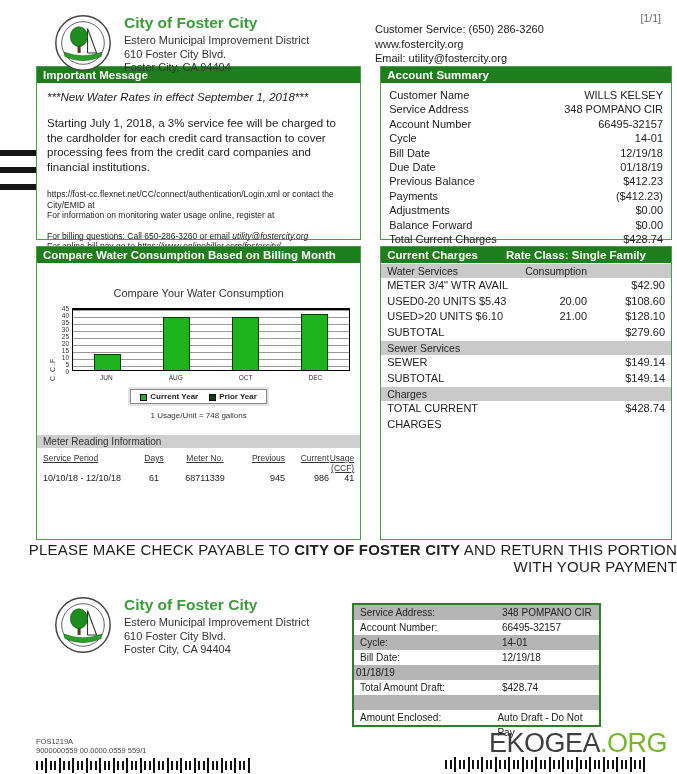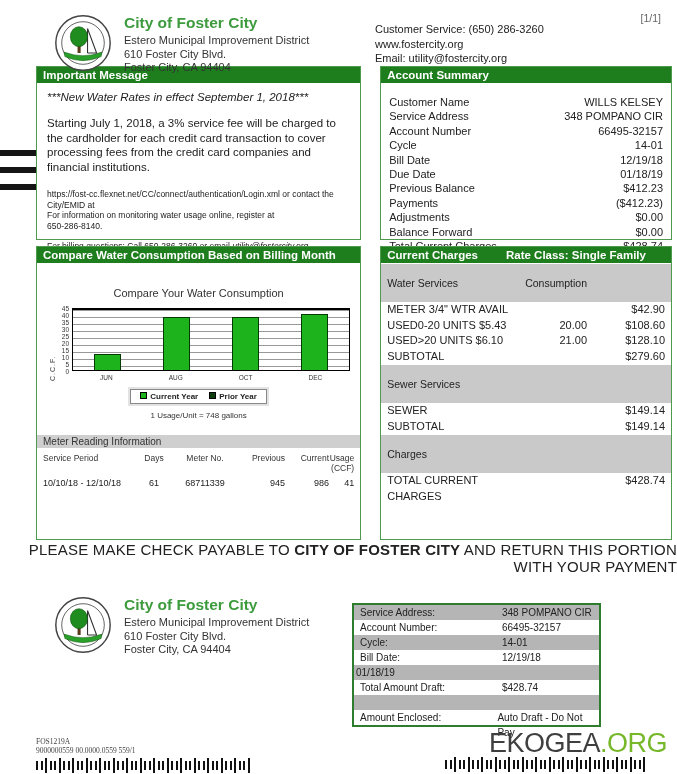--- a/index.html
+++ b/index.html
@@ -36,68 +36,68 @@
 
   
   .im-body{padding:8px 10px}
   .rates{font-style:italic;font-size:11.5px;margin-bottom:13px;color:#222}
   .fee{font-size:11.5px;line-height:14.5px;margin-bottom:15px;color:#222}
   .small{font-size:8.5px;line-height:10.5px;color:#222}
   .small .it{font-style:italic}
   .sm2{margin-top:10px}
 
   
-  .as-body{padding:12px 8px 0 8px}
+  .as-body{padding:5px 8px 0 8px}
   .as-row{display:flex;justify-content:space-between;font-size:11px;line-height:14.4px}
   .as-row.bold{font-weight:bold}
 
   
   .chart-title{text-align:center;font-size:11px;color:#333;margin-top:24px}
   .chart-wrap{display:flex;margin:9px 10px 0 12px}
   .ylabel{writing-mode:vertical-rl;transform:rotate(180deg);font-size:7px;color:#444;display:flex;align-items:center;letter-spacing:1px}
   .yticks{display:flex;flex-direction:column;justify-content:space-between;font-size:6.5px;color:#333;text-align:right;width:16px;padding-right:3px;height:69px;margin-top:-3px}
   .plot-col{flex:1}
   .plot{position:relative;height:63px;border:1px solid #000;border-top:2px solid #000;
         background:repeating-linear-gradient(to bottom,#999 0 1px,transparent 1px 7px)}
   .bars{position:absolute;inset:0;display:flex;align-items:flex-end;justify-content:space-around}
   .bar{width:27px;background:var(--bar_green);border:1px solid #053a05;border-bottom:none}
   .xlabels{display:flex;justify-content:space-around;font-size:6.5px;color:#333;margin-top:3px}
   .legend{margin:8px auto 0;width:fit-content;border:1px solid #888;box-shadow:0 0 0 2px #e3e3e3;padding:2px 9px;display:flex;gap:11px;font-size:8px;font-weight:bold;color:#222;align-items:center}
-  .legend .item{display:flex;align-items:flex-start}
+  .legend .item{display:flex;align-items:flex-end}
   .sq{width:7px;height:7px;display:inline-block;margin-right:3px;border:1px solid #000}
   .sq.cur{background:var(--bar_green)}
   .sq.prior{background:var(--prior_green)}
   .unit-note{text-align:center;font-size:8px;color:#333;margin-top:7px}
 
   
   .meter-bar{background:#cfcfcf;font-size:10px;color:#333;padding:1px 6px;margin-top:15px}
   .meter-table{padding:5px 6px 0 6px}
   .mt-head,.mt-row{display:grid;grid-template-columns:95px 32px 70px 45px 44px 1fr;font-size:8.5px;color:#333}
-  .mt-head span{}
-  .mt-row{margin-top:5px;font-size:9px;color:#222}
+  .mt-head span{text-decoration:underline}
+  .mt-row{font-size:9px;color:#222}
   .c2{text-align:center}.c3{text-align:center}.c4{text-align:right}.c5{text-align:right}.c6{text-align:right}
 
   
-  .sec-bar{background:var(--section_gray);display:grid;grid-template-columns:1fr 66px 78px;font-size:10.5px;color:#222;padding:12px 6px;line-height:14px;margin-top:1px}
+  .sec-bar{background:var(--section_gray);display:grid;grid-template-columns:1fr 66px 78px;font-size:10.5px;color:#222;padding:0 6px;line-height:14px;margin-top:1px}
   .cc-row{display:grid;grid-template-columns:1fr 66px 78px;font-size:11px;line-height:15.5px;padding:0 6px}
   .cc-row .cons,.cc-row .amt,.sec-bar .cons{text-align:right}
 
   
   .notice{text-align:right;font-size:15px;color:#222;margin-top:1px;letter-spacing:.2px}
 
   
   .stub{position:relative;margin:21px 0 0 54px;height:136px}
   .stub-table{position:absolute;left:298px;top:7px;width:249px;border:2px solid #2e7d2e}
   .st-row{display:flex;font-size:10px;line-height:15px;height:15px;background:#fff;color:#222}
   .st-row:nth-child(odd){background:var(--stub_gray)}
   .st-row .lbl{width:146px;padding-left:6px}
   .st-row .val{padding-left:2px}
 
   
-  .codes{position:absolute;left:36px;top:737px;font-family:Liberation Serif, serif;font-size:7.5px;color:#444;line-height:9px}
+  .codes{position:absolute;left:36px;top:737px;font-family:Liberation Sans, sans-serif;font-size:7.5px;color:#444;line-height:9px}
   .barcode{display:flex;align-items:center;height:15px;gap:2.5px}
   .barcode i{width:2px;background:#111;display:block}
   .barcode .b0{height:15px}.barcode .b1{height:9px}
   .barcode.left-bc{margin-top:3px}
   .brand{position:absolute;right:10px;top:728px;font-size:27px;color:#3f3f3f;letter-spacing:-.5px}
   .brand .tld{color:var(--brand_green)}
   .barcode.right-bc{position:absolute;right:32px;top:757px}
 </style>
 </head>
 <body>
@@ -138,21 +138,20 @@
     <section class="box left">
       <div class="box-header">
         <span>Important Message</span>
       </div>
       <div class="im-body">
         <div class="rates">***New Water Rates in effect September 1, 2018***</div>
         <div class="fee">Starting July 1, 2018, a 3% service fee will be charged to the cardholder for each credit card transaction to cover processing fees from the credit card companies and financial institutions.</div>
         <div class="small">
           <div>https://fost-cc.flexnet.net/CC/connect/authentication/Login.xml or contact the City/EMID at</div>
           <div>For information on monitoring water usage online, register at</div>
-          <div>650-286-8140.</div>
         </div>
         <div class="small sm2">
           <div><span>For billing questions: Call 650-286-3260 or email </span><span class="it">utility@fostercity.org</span></div>
           <div><span>For online bill pay go to </span><span class="it">https://www.onlinebiller.com/fostercity/</span></div>
         </div>
       </div>
     </section>
 
     <section class="box right">
       <div class="box-header">

